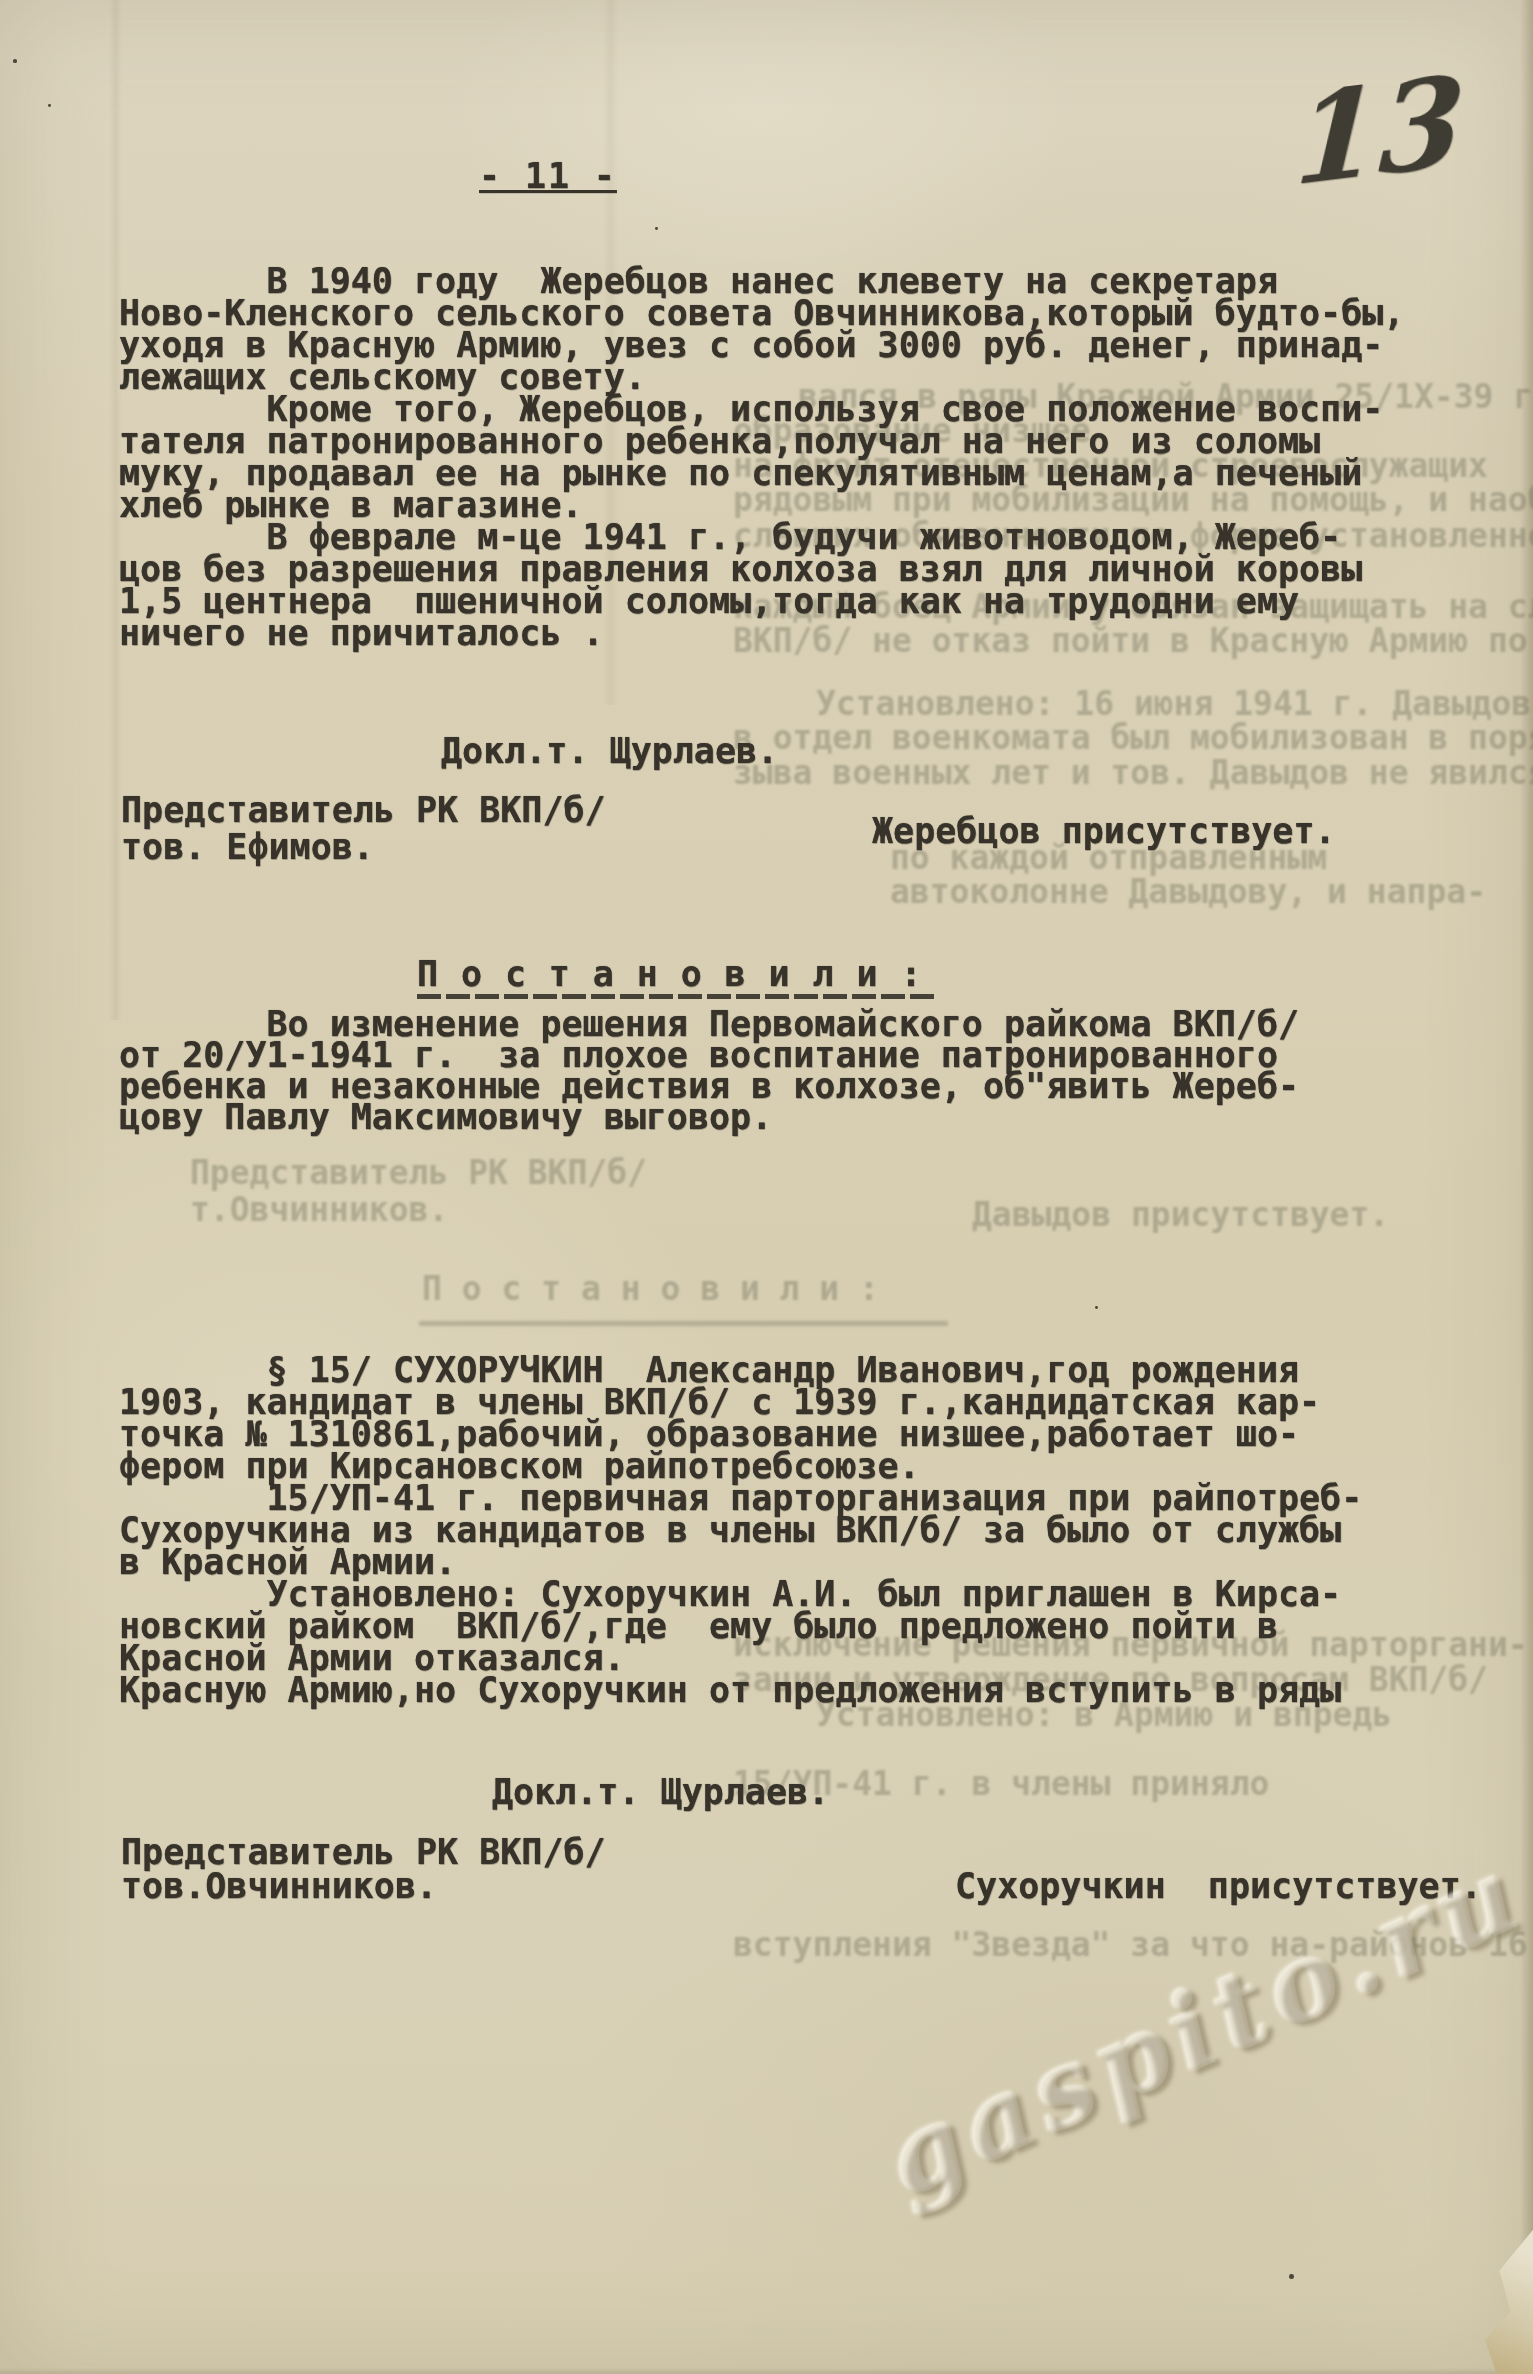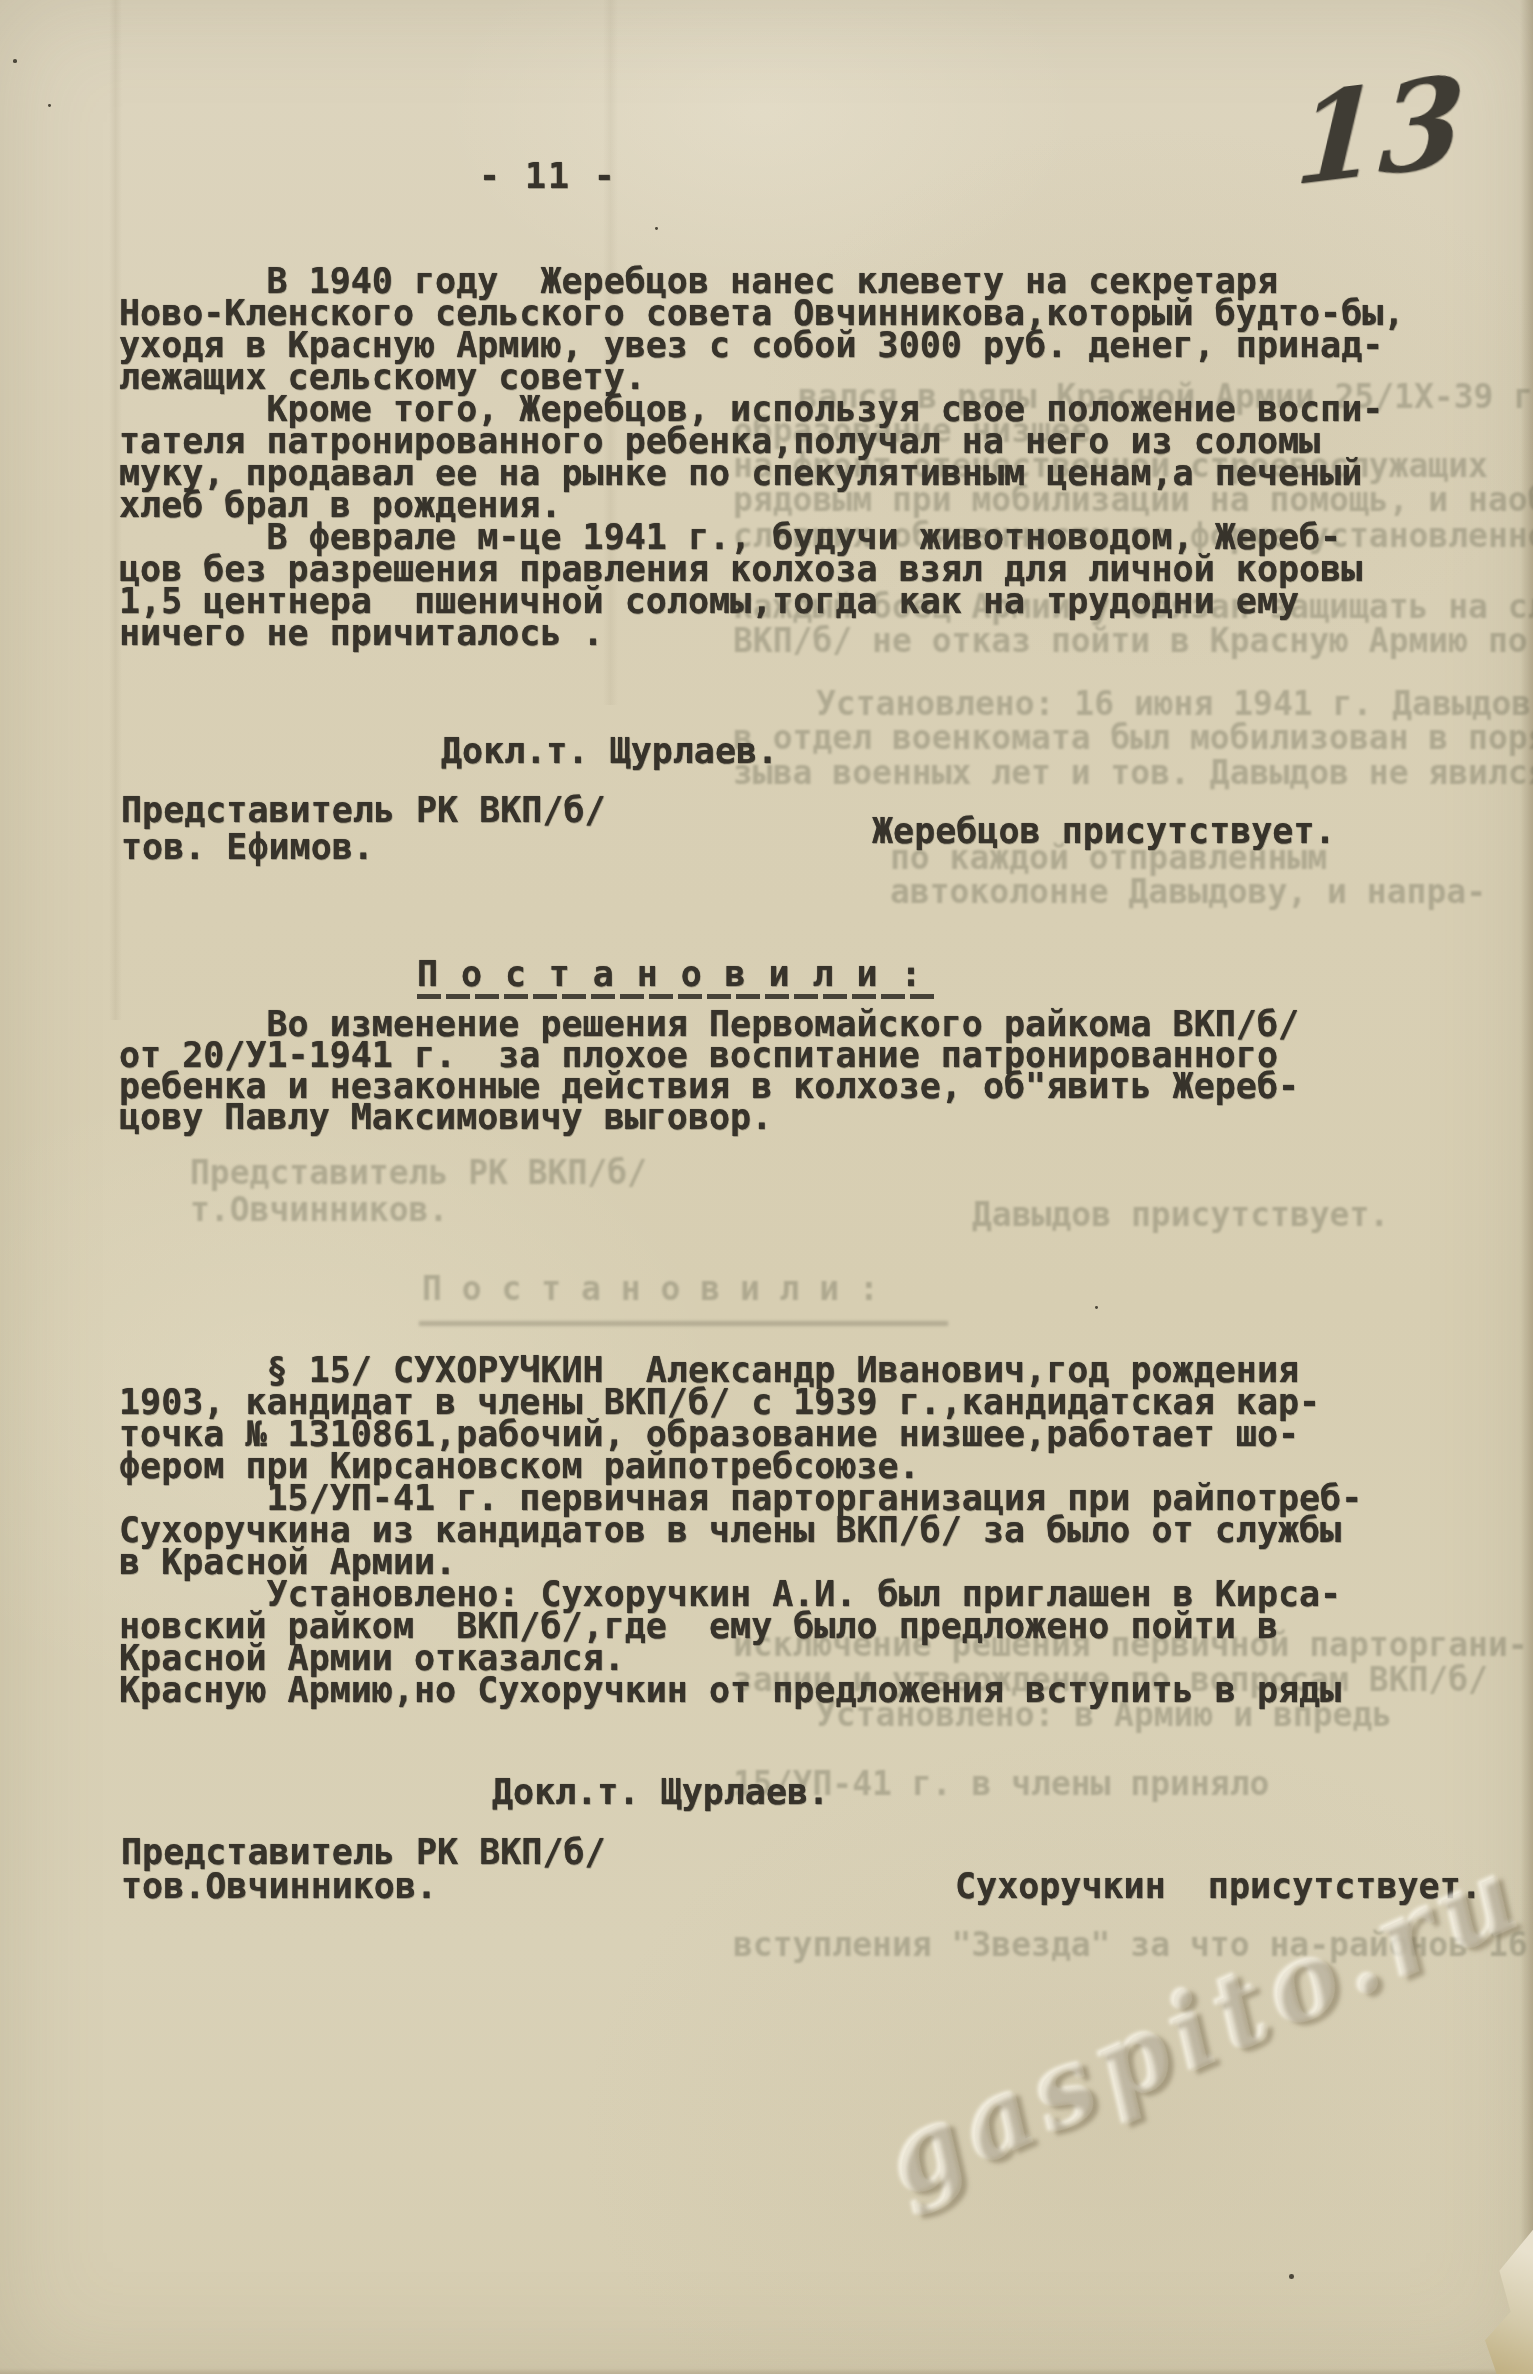--- a/index.html
+++ b/index.html
@@ -31,21 +31,21 @@
     box-shadow:-1.9px -1.9px 3.7px rgba(90,78,50,0.35);}
   .speck{position:absolute;border-radius:50%;background:#4c473a;}
 
   
   .type{position:absolute;color:#37332b;font-weight:bold;font-size:35px;
     text-shadow:0 0 0.9px rgba(45,42,34,0.75), 0.6px 0.6px 0 rgba(45,42,34,0.28);
     filter:blur(0.3px);}
   .tline{white-space:pre;height:32px;line-height:32px;}
   .lh33 .tline{height:31px;line-height:31px;}
   .single{white-space:pre;}
-  .pagenum{letter-spacing:1.9px;}
+  .pagenum{letter-spacing:1.9px;text-decoration:underline;}
   .res-heading{letter-spacing:0.9px;text-align:right;}
   .rule{position:absolute;height:4.6px;
     background:repeating-linear-gradient(90deg,#37332b 0 24px,rgba(0,0,0,0) 24px 29px);
     filter:blur(0.4px);opacity:0.9;}
 
   
   .handwritten{position:absolute;left:1295px;top:58px;
     font-family:"DejaVu Serif","Liberation Serif",serif;font-style:italic;font-weight:bold;
     font-size:122px;color:#3f3c34;transform:rotate(-7deg) skewX(-10deg);
     filter:blur(0.4px);text-shadow:0.9px 0.9px 0.9px rgba(60,56,46,0.4);}
@@ -108,21 +108,21 @@
 <div class="handwritten">13</div>
 
 <div class="type" style="left:119px;top:265px;">
     <div class="tline">       В 1940 году  Жеребцов нанес клевету на секретаря</div>
     <div class="tline">Ново-Кленского сельского совета Овчинникова,который будто-бы,</div>
     <div class="tline">уходя в Красную Армию, увез с собой 3000 руб. денег, принад-</div>
     <div class="tline">лежащих сельскому совету.</div>
     <div class="tline">       Кроме того, Жеребцов, используя свое положение воспи-</div>
     <div class="tline">тателя патронированного ребенка,получал на него из соломы</div>
     <div class="tline">муку, продавал ее на рынке по спекулятивным ценам,а печеный</div>
-    <div class="tline">хлеб брал в рождения.</div>
+    <div class="tline">хлеб рынке в магазине.</div>
     <div class="tline">       В феврале м-це 1941 г., будучи животноводом, Жереб-</div>
     <div class="tline">цов без разрешения правления колхоза взял для личной коровы</div>
     <div class="tline">1,5 центнера  пшеничной соломы,тогда как на трудодни ему</div>
     <div class="tline">ничего не причиталось .</div>
   </div>
 
 <div class="type single" style="left:441px;top:731px;">Докл.т. Щурлаев.</div>
 
 <div class="type single" style="left:121px;top:790px;">Представитель РК ВКП/б/</div>
 <div class="type single" style="left:121px;top:827px;">тов. Ефимов.</div>

